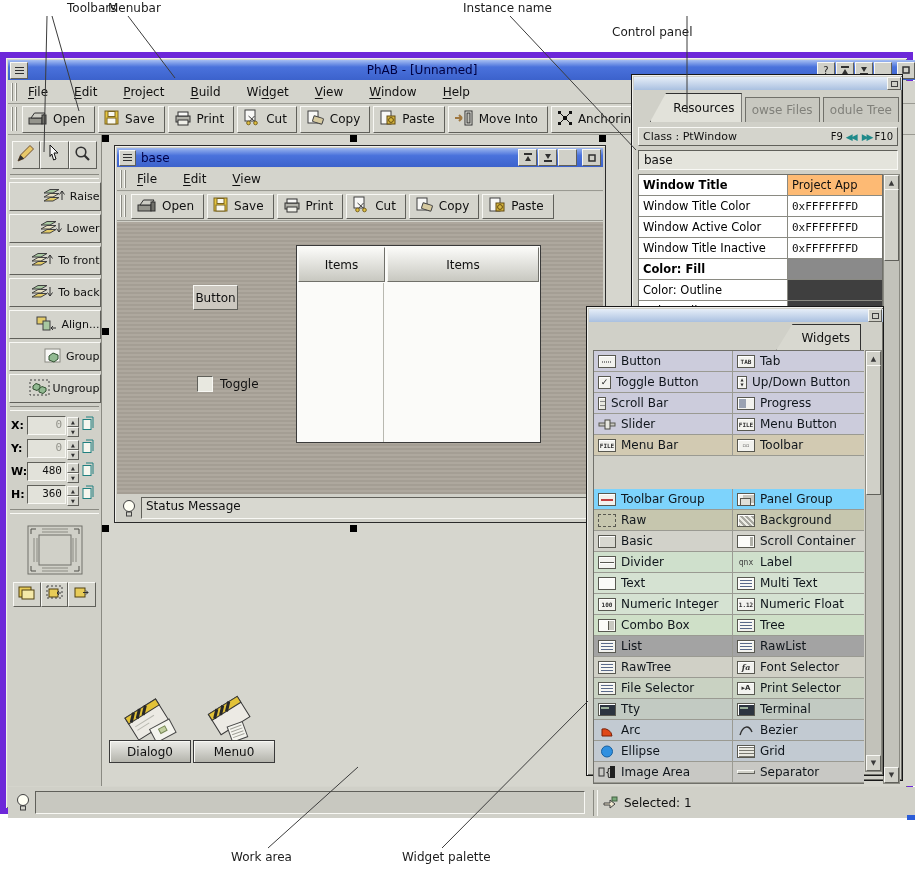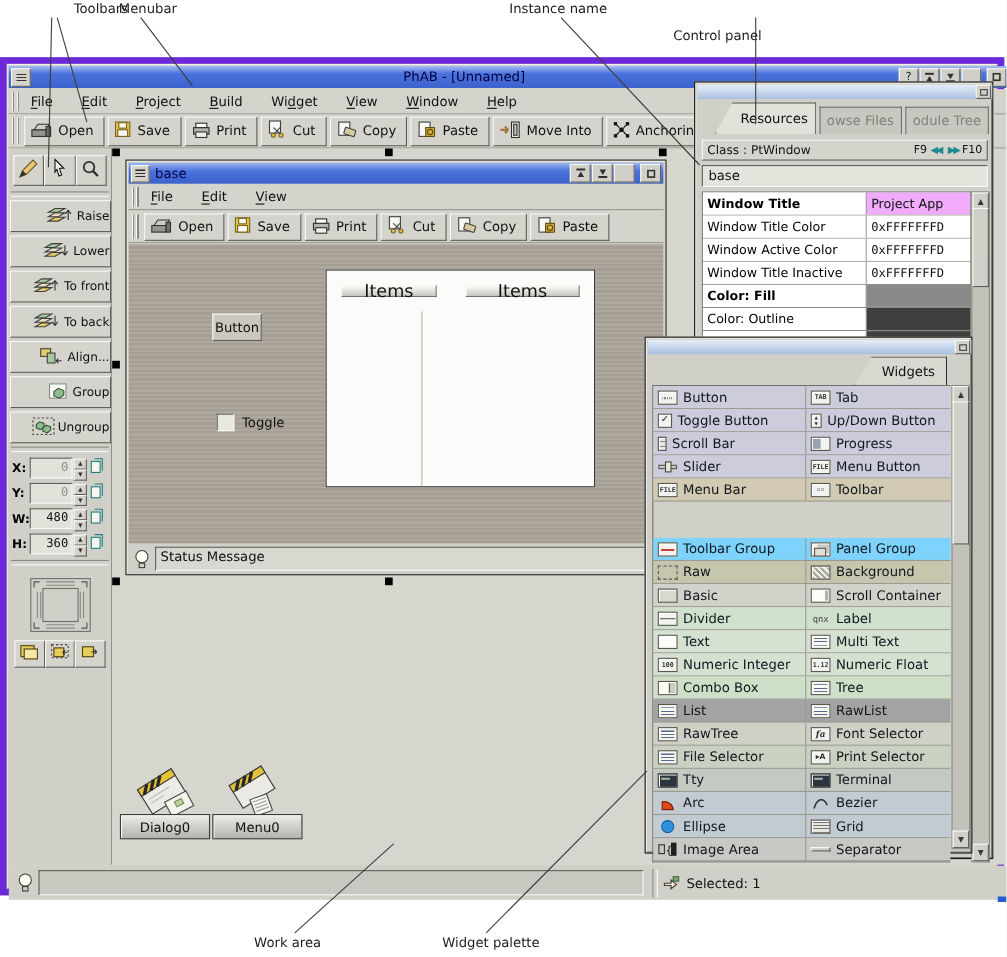--- a/index.html
+++ b/index.html
@@ -64,21 +64,21 @@
   #base-menubar{left:2px;top:22px;width:486px;height:23px;background:#d4d4cc;border-bottom:1px solid #9a9a92;display:flex;align-items:center;}
   #base-toolbar{left:2px;top:46px;width:486px;height:29px;background:#d4d4cc;border-bottom:1px solid #9a9a92;display:flex;align-items:center;}
   #base-content{left:2px;top:76px;width:486px;height:272px;background:repeating-linear-gradient(180deg,#aea89e 0 2px,#a49e94 2px 4px);}
   #base-statusbar{left:2px;top:349px;width:486px;height:26px;background:#d0d0c8;display:flex;align-items:center;}
   #base-status-field{flex:1;height:18px;margin:0 6px 0 4px;background:#d8d8d0;font-size:12px;color:#101010;padding:1px 4px;}
   #widget-button{left:76px;top:63px;width:45px;height:25px;background:#ccc8c0;font-size:12px;display:flex;align-items:center;justify-content:center;color:#101010;}
   #widget-toggle{left:80px;top:154px;display:flex;align-items:center;font-size:12px;color:#101010;}
   #widget-toggle .chk{width:14px;height:14px;background:#e8e8e0;border:1px solid;border-color:#60605a #f8f8f4 #f8f8f4 #60605a;margin-right:7px;}
   #dual-list{left:179px;top:23px;width:245px;height:198px;border:1px solid #3a3a3a;background:#fbfbf9;display:flex;flex-direction:column;}
   #dual-list .heads{display:flex;height:37px;}
-  #dual-list .head{background:linear-gradient(180deg,#fafaf8 0,#c8c8c0 100%);border:1px solid;border-color:#f8f8f4 #70706a #70706a #f8f8f4;margin:13px;font-size:16px;display:flex;align-items:center;justify-content:center;color:#101010;}
+  #dual-list .head{background:linear-gradient(180deg,#fafaf8 0,#c8c8c0 100%);border:1px solid;border-color:#f8f8f4 #70706a #70706a #f8f8f4;margin:1px;font-size:12px;display:flex;align-items:center;justify-content:center;color:#101010;}
   #dual-list .head.c1{width:85px;}
   #dual-list .head.c2{flex:1;}
   #dual-list .bodies{flex:1;display:flex;}
   #dual-list .bd1{width:86px;border-right:1px solid #b8b8b0;}
 
   
   .module-btn{position:absolute;width:80px;height:21px;background:linear-gradient(180deg,#ecece8 0,#b4b4ac 100%);border:1px solid #3a3a3a;box-shadow:inset 1px 1px 0 #f8f8f4;font-size:12px;display:flex;align-items:center;justify-content:center;color:#101010;}
 
   
   #control-panel{left:625px;top:16px;width:272px;height:707px;background:#d0d0c8;border:1px solid #181818;box-shadow:inset 1px 1px 0 #f0f0ec, inset -1px -1px 0 #70706a;z-index:30;}
@@ -91,21 +91,21 @@
   #class-bar{left:6px;top:52px;width:260px;height:19px;background:#d4d4cc;display:flex;align-items:center;font-size:11px;color:#101010;padding:0 4px;}
   #class-bar .cls{flex:1;}
   #class-bar .fk{font-size:10px;color:#101010;}
   #class-bar .arrows{color:#1f8a8a;font-size:9px;letter-spacing:-2px;margin:0 3px;}
   #instance-field{left:6px;top:75px;width:260px;height:20px;background:#e4e4dc;font-size:12px;color:#101010;padding:2px 5px;}
   #prop-table{left:6px;top:99px;width:245px;border:1px solid #70706a;background:#fff;}
   .prop-row{display:flex;height:20px;border-bottom:1px solid #8a8a82;}
   .prop-name{width:144px;background:#fff;font-size:11.5px;display:flex;align-items:center;padding-left:4px;border-right:1px solid #8a8a82;color:#000;}
   .prop-name.b{font-weight:bold;}
   .prop-val{flex:1;font:11px "DejaVu Sans Mono","Liberation Mono",monospace;display:flex;align-items:center;padding-left:4px;color:#101010;background:#fff;}
-  .prop-val.hdr{font-family:"DejaVu Sans","Liberation Sans",sans-serif;font-size:11.5px;background:#f0abfc;}
+  .prop-val.hdr{font-family:"DejaVu Sans","Liberation Sans",sans-serif;font-size:11.5px;background:#fdba74;}
   .vscrollbar{position:absolute;width:15px;background:#c2c2ba;border:1px solid #8a8a82;}
   .sb-arrow{position:absolute;left:0;width:13px;height:14px;background:#d0d0c8;font-size:7px;display:flex;align-items:center;justify-content:center;color:#3a3a3a;}
   .sb-thumb{position:absolute;left:0;width:13px;background:#d0d0c8;}
 
   
   #widgets-panel{left:580px;top:248px;width:298px;height:470px;background:#d0d0c8;border:1px solid #181818;box-shadow:inset 1px 1px 0 #f0f0ec, inset -1px -1px 0 #70706a;z-index:40;}
   #widgets-tab{position:absolute;right:22px;top:17px;height:25px;background:#d8d8d0;border:1px solid #303030;border-bottom:none;clip-path:polygon(16px 0,100% 0,100% 100%,0 100%);padding:0 10px 0 24px;font-size:12px;display:flex;align-items:center;color:#101010;}
   #widget-rows{left:6px;top:43px;width:271px;border:1px solid #70706a;border-right:none;}
   .wrow{display:flex;height:20px;border-bottom:1px solid #9a9a92;}
   .wcell{display:flex;align-items:center;font-size:12px;color:#10161c;overflow:hidden;white-space:nowrap;}

